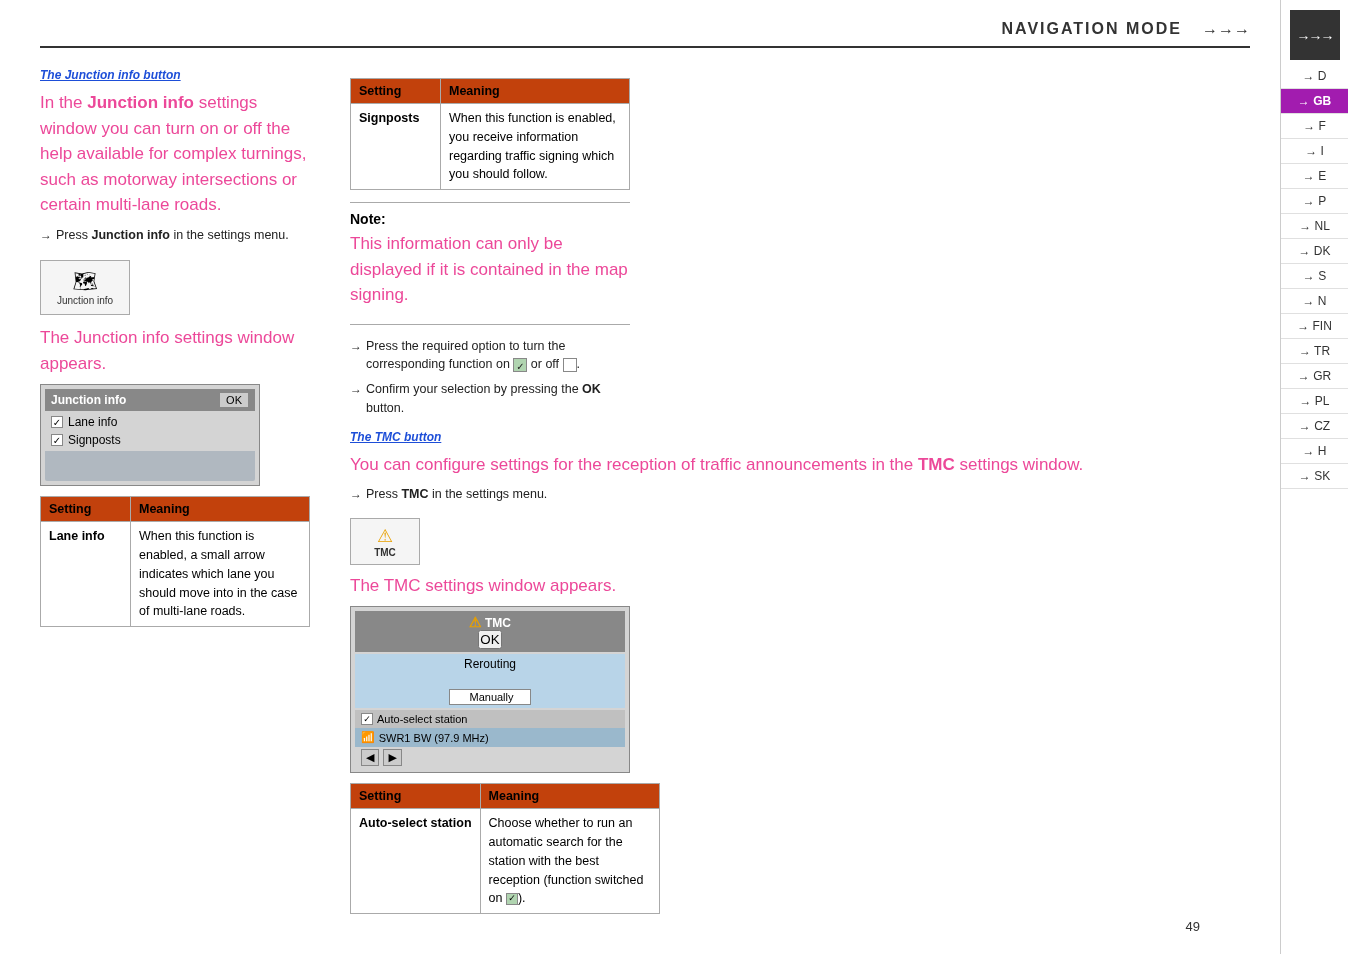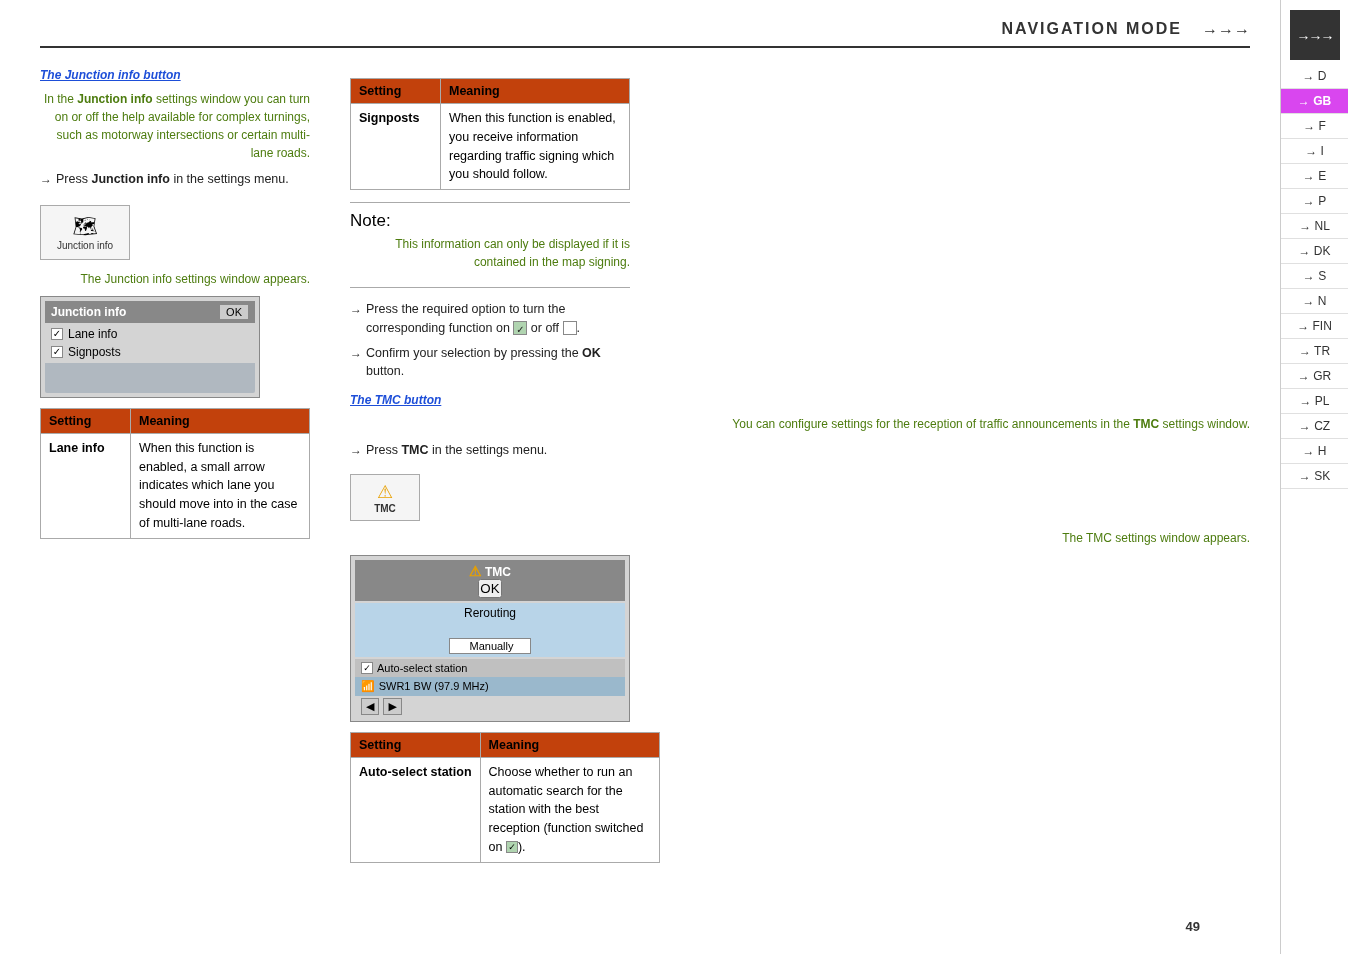--- a/index.html
+++ b/index.html
@@ -53,21 +53,21 @@
       width: 100%;
       padding: 5px 8px;
       text-align: center;
       font-size: 12px;
       color: #333;
       cursor: pointer;
       border-bottom: 1px solid #e0e0e0;
     }
 
     .sidebar-nav-item.active {
-      background: #d946ef;
+      background: #a21caf;
       color: #fff;
       font-weight: bold;
     }
 
     
     .main-content {
       flex: 1;
       padding: 20px 30px 30px 40px;
       position: relative;
     }
@@ -110,25 +110,24 @@
       font-size: 12px;
       font-weight: bold;
       font-style: italic;
       margin-bottom: 8px;
       color: #1d4ed8;
       text-decoration: underline;
     }
 
     
     .body-text {
-      font-size: 12px;
+      font-size: 17px;
       line-height: 1.5;
-      color: #4d7c0f;
+      color: #ec4899;
       margin-bottom: 8px;
-      text-align: right;
     }
 
     .body-text b {
       font-weight: bold;
     }
 
     .arrow-item {
       display: flex;
       gap: 4px;
       margin-bottom: 6px;
@@ -222,22 +221,22 @@
 
     
     .note-box {
       border-top: 1px solid #aaa;
       border-bottom: 1px solid #aaa;
       padding: 8px 0;
       margin: 12px 0;
     }
 
     .note-label {
-      font-weight: normal;
-      font-size: 17px;
+      font-weight: bold;
+      font-size: 14px;
       margin-bottom: 4px;
     }
 
     
     .data-table {
       border-collapse: collapse;
       width: 100%;
       margin: 10px 0;
       font-size: 12.5px;
     }
@@ -383,21 +382,21 @@
       font-size: 9px;
       vertical-align: middle;
     }
 
     
     .page-number {
       position: absolute;
       bottom: 20px;
       right: 80px;
       font-size: 13px;
-      font-weight: bold;
+      font-weight: normal;
       color: #333;
       margin-left: 44px;
     }
   </style>
 </head>
 <body>
 
 <div class="page-container">
 
   <div class="main-content">

